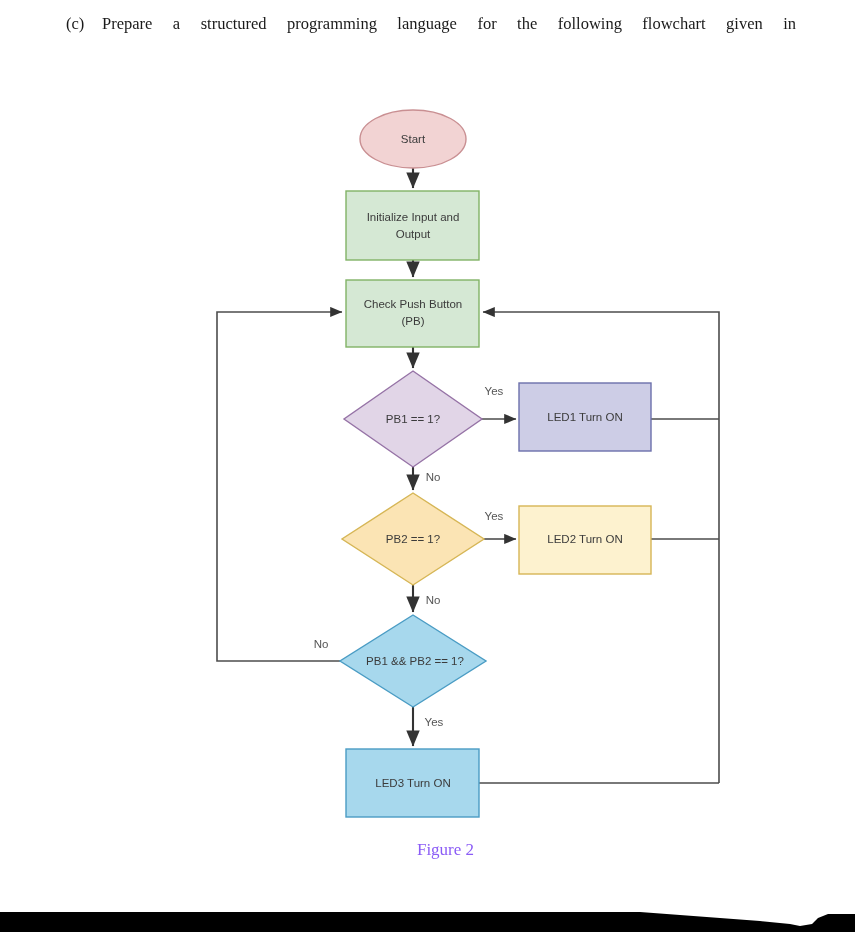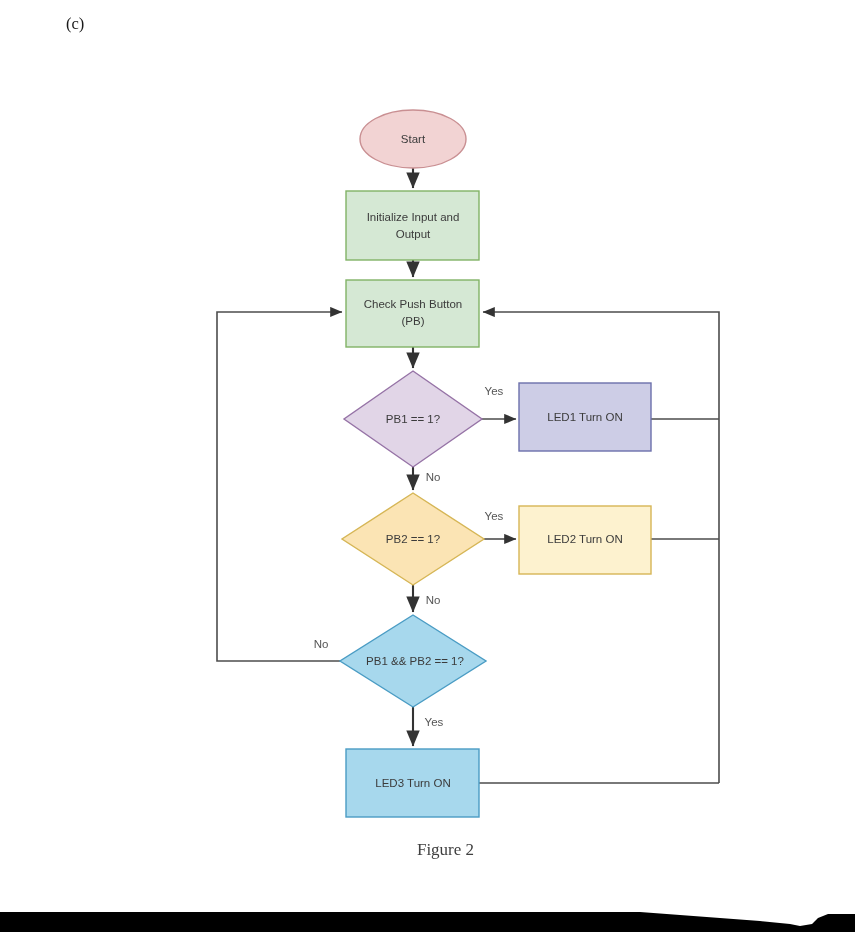--- a/index.html
+++ b/index.html
@@ -88,39 +88,40 @@
 
   
   #figure-caption {
     position: absolute;
     left: 0;
     top: 840px;
     width: 855px;
     text-align: center;
     font-family: "Liberation Serif", serif;
     font-size: 17px;
-    color: #404040;
+    color: #8b5cf6;
   }
   #figure-caption span { position: relative; left: 18px; }
 
   
   #page-edge {
     position: absolute;
     left: 0;
     top: 900px;
     width: 855px;
     height: 32px;
   }
 </style>
 </head>
 <body>
 
 <div id="question-block">
   <span class="q-label">(c)</span>
   <div class="q-text">
+    <span class="line1">Prepare a structured programming language for the following flowchart given in</span>
   </div>
 </div>
 
 <div id="flowchart">
 <svg width="855" height="740" viewBox="0 0 855 740" xmlns="http://www.w3.org/2000/svg">
   <defs>
     <marker id="arrow" markerWidth="9" markerHeight="9" refX="7.4" refY="3.2" orient="auto" markerUnits="strokeWidth">
       <path d="M0,0 L7.6,3.2 L0,6.4 z" fill="#333333"></path>
     </marker>
   </defs>

